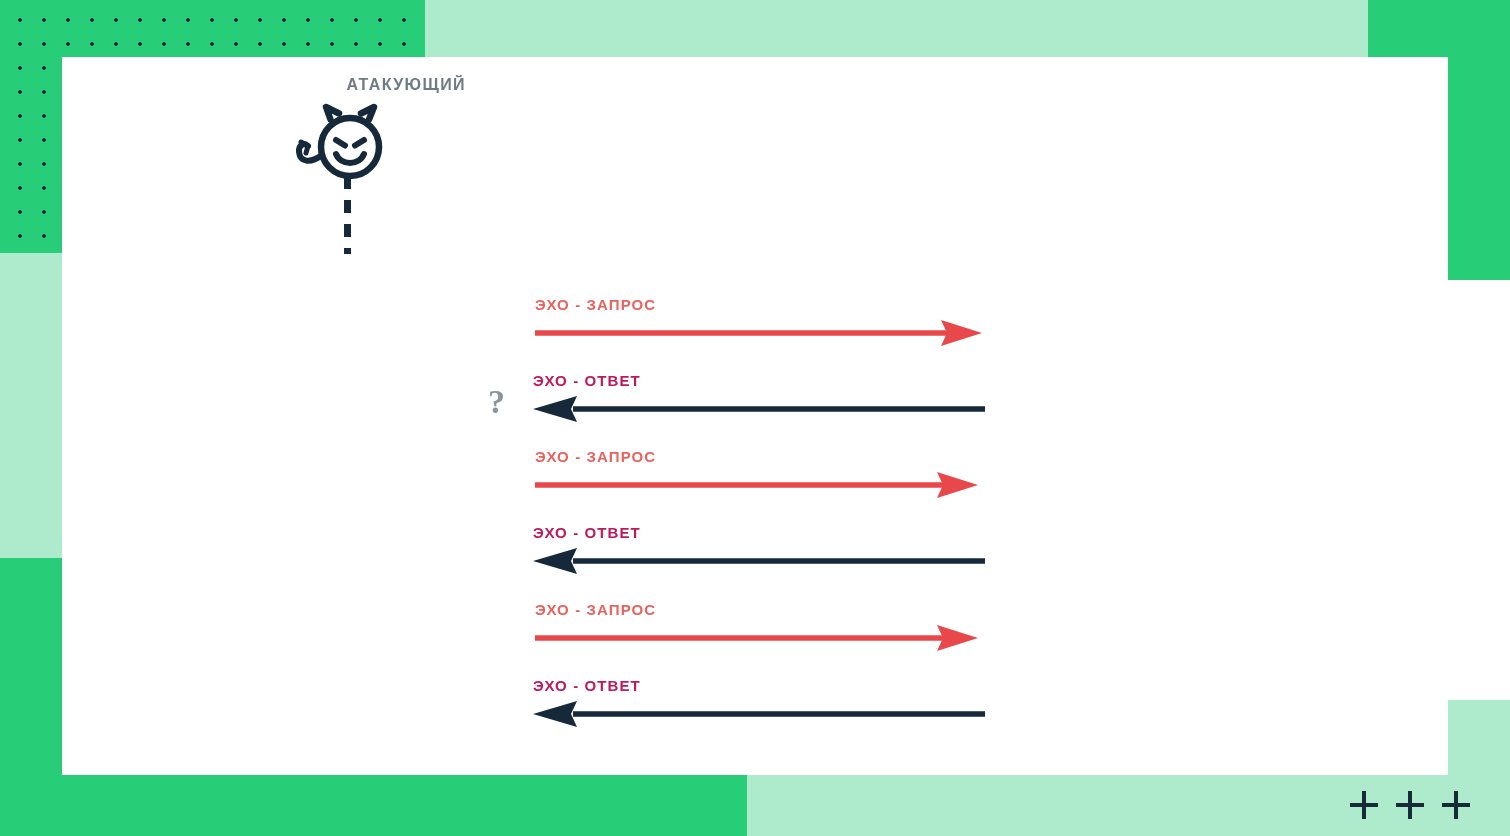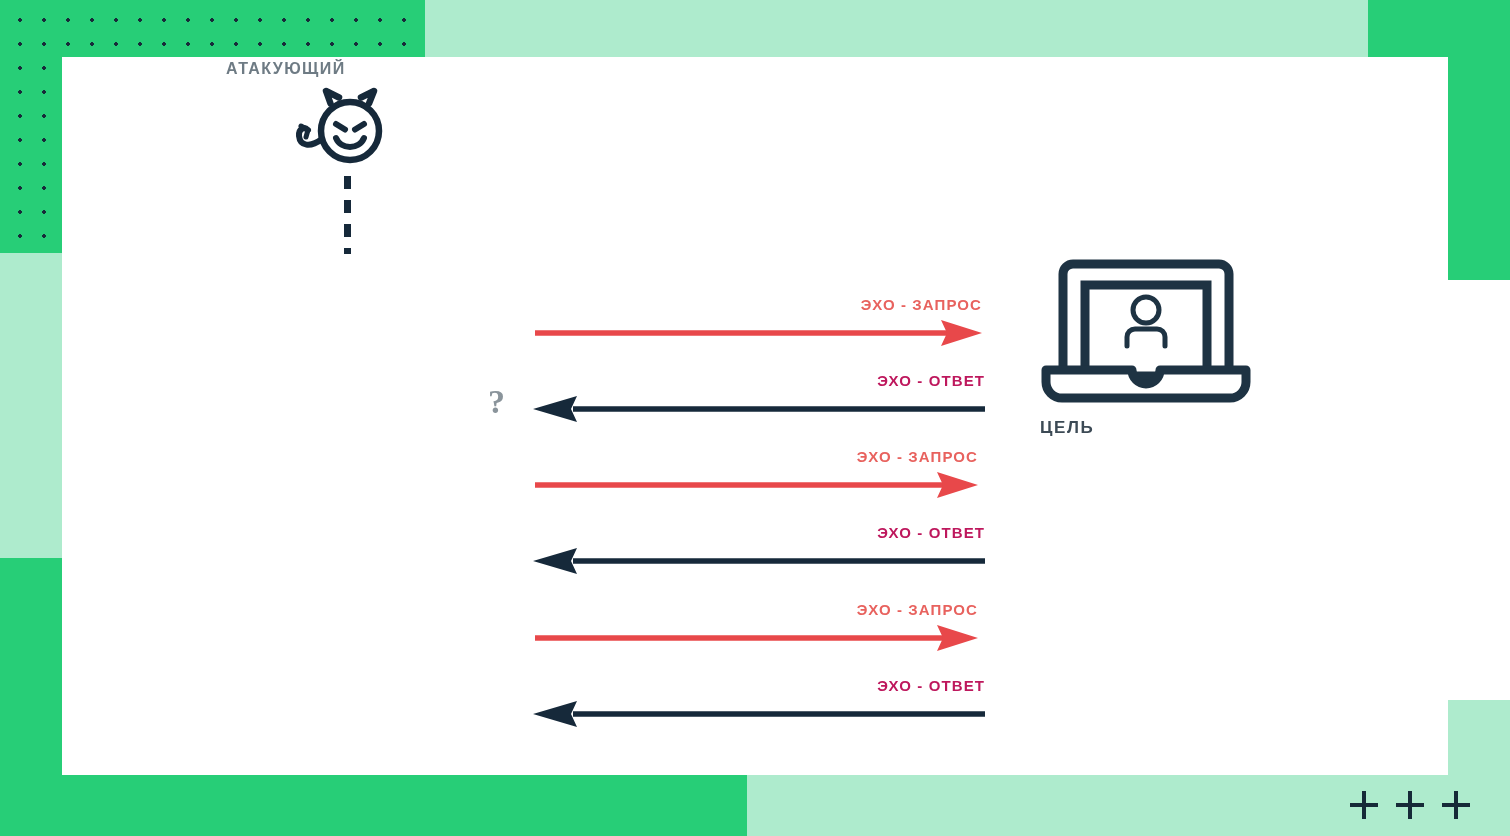--- a/index.html
+++ b/index.html
@@ -49,21 +49,22 @@
     content:"";
     position:absolute;
     background:#162A38;
   }
   .plus::before{ left:0; top:12px; width:28px; height:3.5px; }
   .plus::after{ top:0; left:12px; width:3.5px; height:28px; }
 
   
   .node{
     position:absolute;
-    text-align:left;
+    text-align:right;
+    margin-top:16px;
   }
   .node-label{
     font-size:17px;
     font-weight:700;
     letter-spacing:1.6px;
     margin-top:10px;
   }
   .label-red{ color:#E8837F; }
   .label-dark{ color:#3C4A55; }
   .label-gray{ color:#6E7B84; }
@@ -114,21 +115,21 @@
 
   
   .arrow-row{
     position:absolute;
     height:46px;
   }
   .arrow-label{
     position:absolute;
     left:0; right:0;
     top:-4px;
-    text-align:right;
+    text-align:left;
     font-size:15px;
     font-weight:700;
     letter-spacing:1.1px;
   }
   .lbl-red{ color:#E8625E; }
   .lbl-dark{ color:#be185d; }
   .arrow-svg{
     position:absolute;
     left:0; top:20px;
   }
@@ -170,33 +171,20 @@
         <path d="M78 38 L69 43.5" stroke="#16293A" stroke-width="6" stroke-linecap="round"></path>
 
         <path d="M50 52 C55 64, 73 64, 78 52" stroke="#16293A" stroke-width="6" fill="none" stroke-linecap="round"></path>
       </svg>
     </div>
   </div>
 
   <div id="dash-link"></div>
 
 
-  <div class="node" id="target">
-    <div>
-      <svg width="212" height="146" viewBox="0 0 212 146" fill="none" aria-hidden="true">
-        <rect x="23" y="6" width="166" height="112" rx="10" stroke="#1E3343" stroke-width="9" fill="none"></rect>
-        <path d="M45 110 L45 27 L167 27 L167 110" stroke="#1E3343" stroke-width="9" fill="none"></path>
-        <path d="M6 112 H92 a14 14 0 0 0 14 14 h0 a14 14 0 0 0 14 -14 H206 v12 a16 16 0 0 1 -16 16 H22 a16 16 0 0 1 -16 -16 Z" stroke="#1E3343" stroke-width="9" fill="#fff" stroke-linejoin="round"></path>
-
-        <circle cx="106" cy="52" r="13" stroke="#1E3343" stroke-width="5" fill="none"></circle>
-        <path d="M87 88 v-9 a8 8 0 0 1 8 -8 h22 a8 8 0 0 1 8 8 v9" stroke="#1E3343" stroke-width="5" fill="none" stroke-linecap="round"></path>
-      </svg>
-    </div>
-    <div class="node-label label-dark">ЦЕЛЬ</div>
-  </div>
 
   <div id="qmark">?</div>
 
   <div class="arrow-row" style="left:535px; top:300px; width:447px;">
     <div class="arrow-label lbl-red">ЭХО - ЗАПРОС</div>
     <svg class="arrow-svg" width="447" height="26" viewBox="0 0 447 26">
       <line x1="0" y1="13" x2="412" y2="13" stroke="#E8484A" stroke-width="5.5"></line>
       <path d="M447 13 L406 0 L412 13 L406 26 Z" fill="#E8484A"></path>
     </svg>
   </div>

